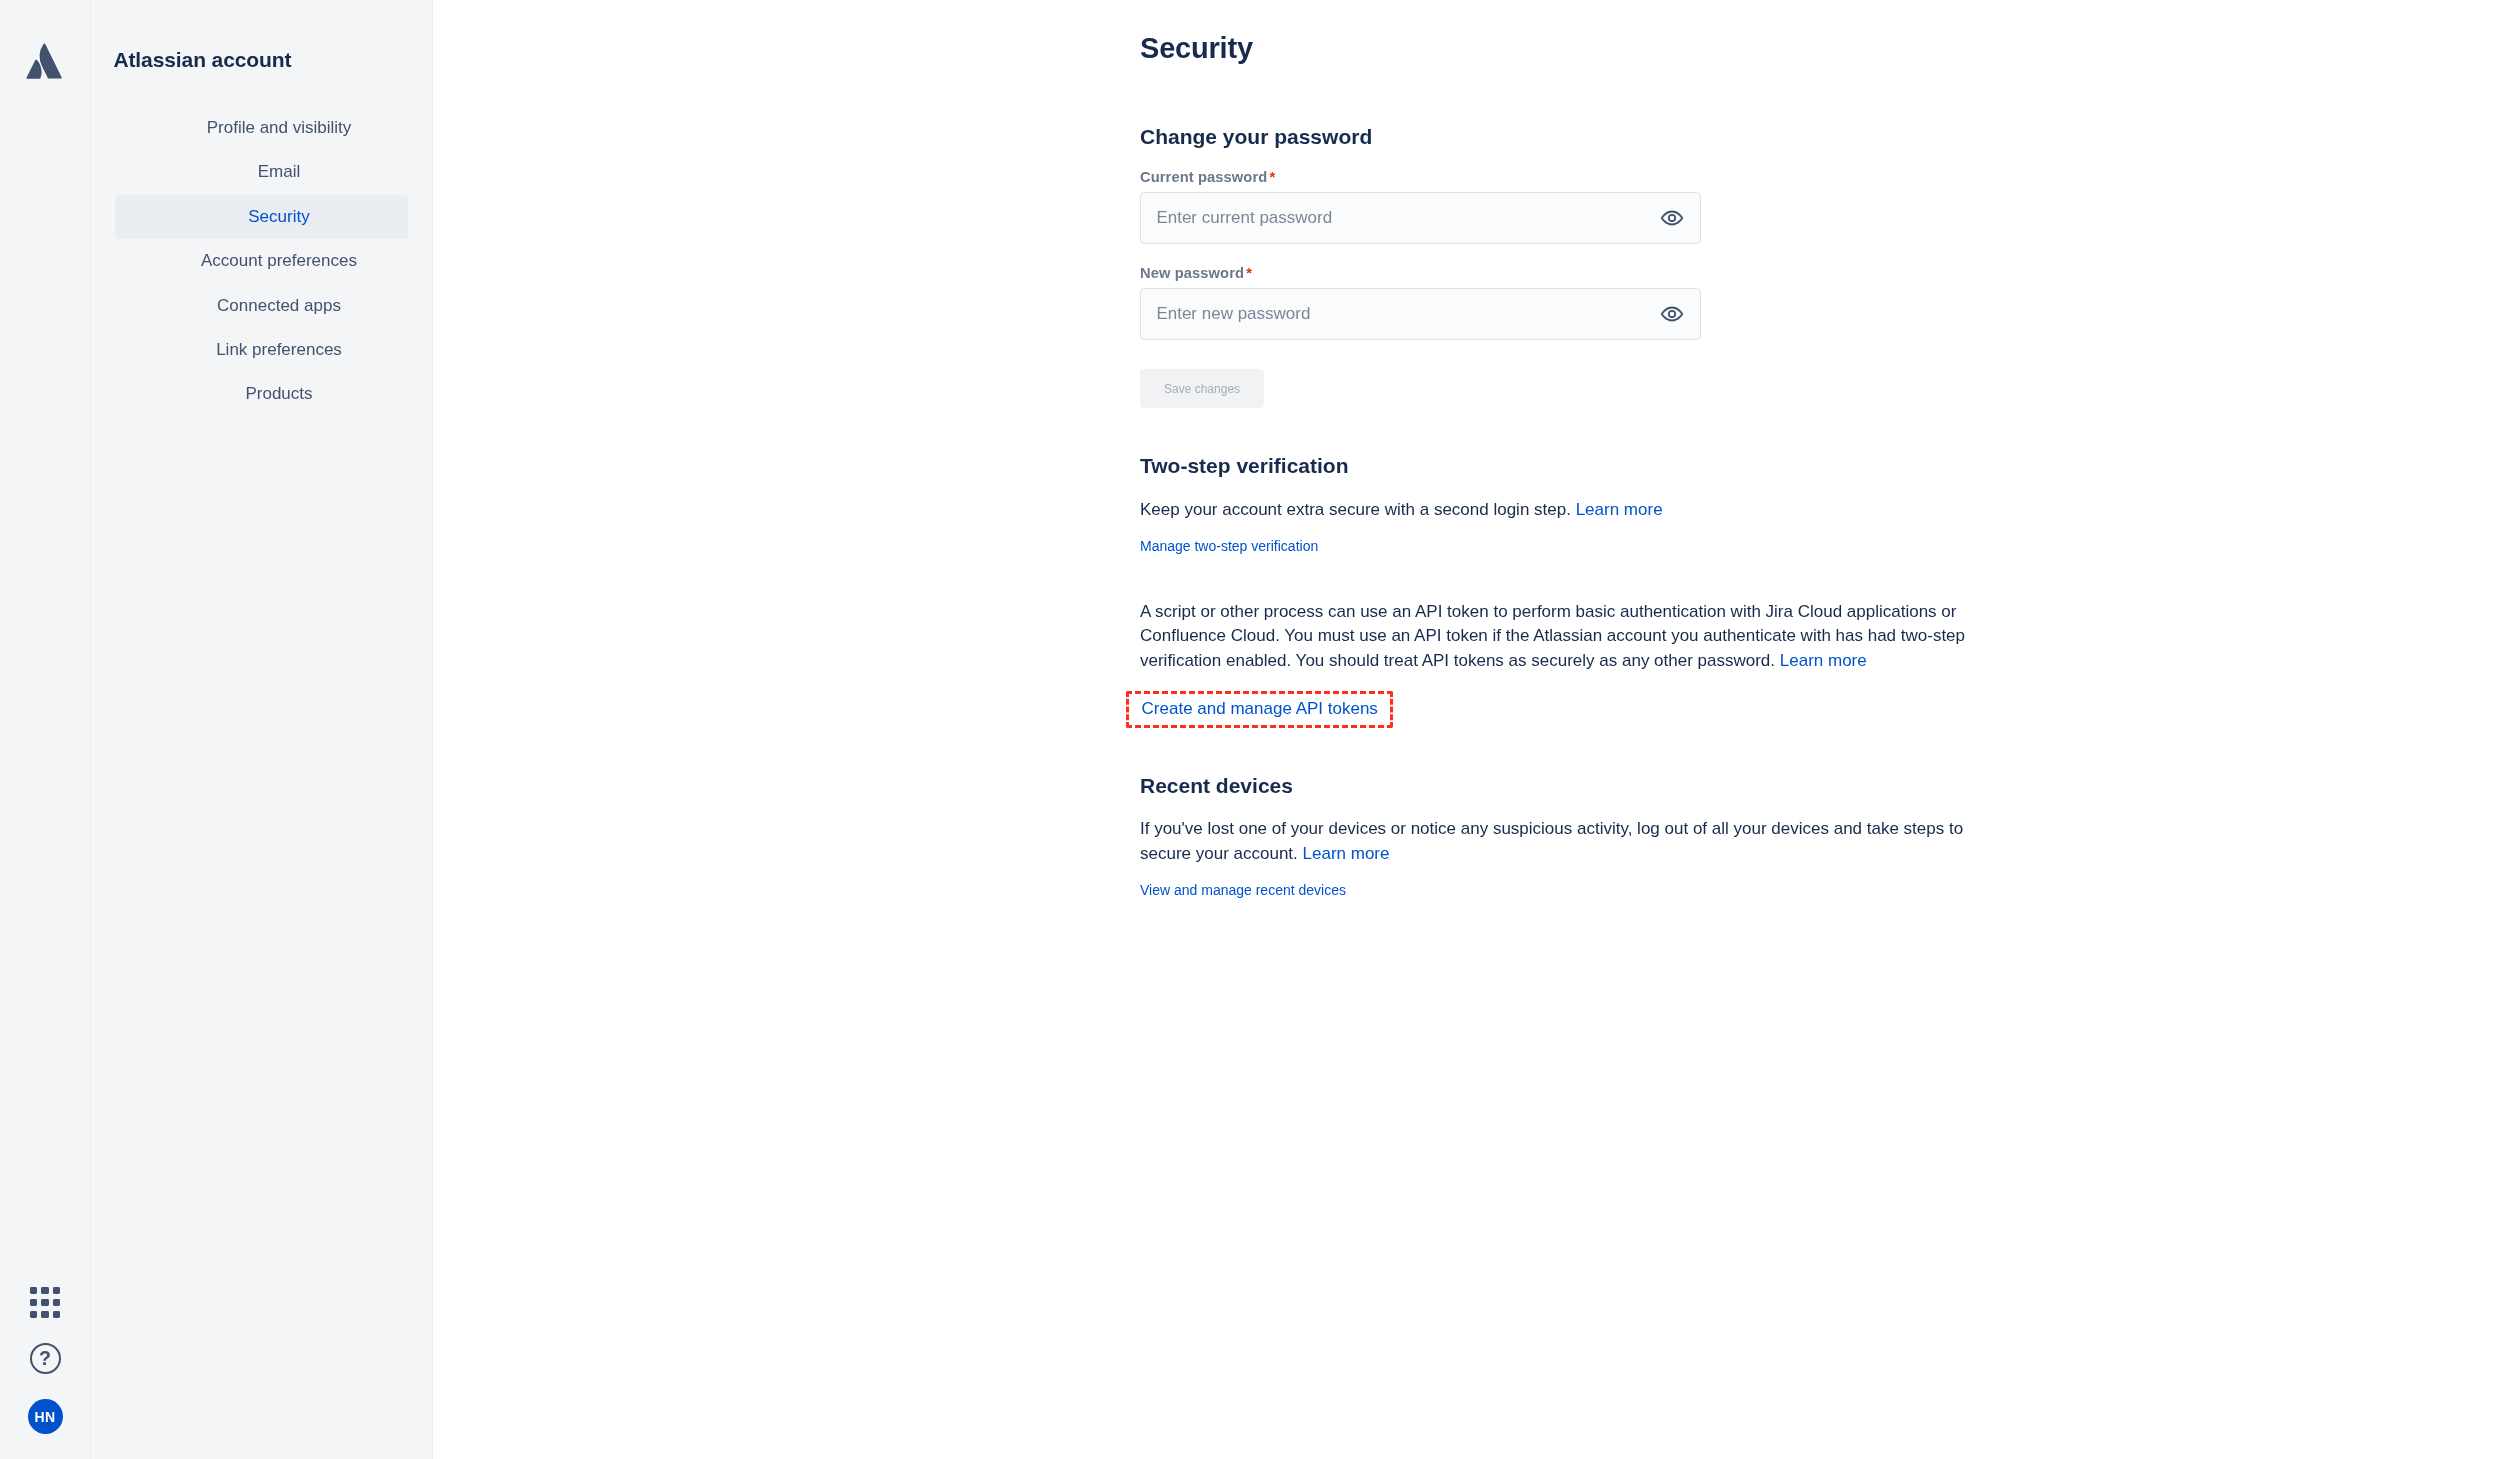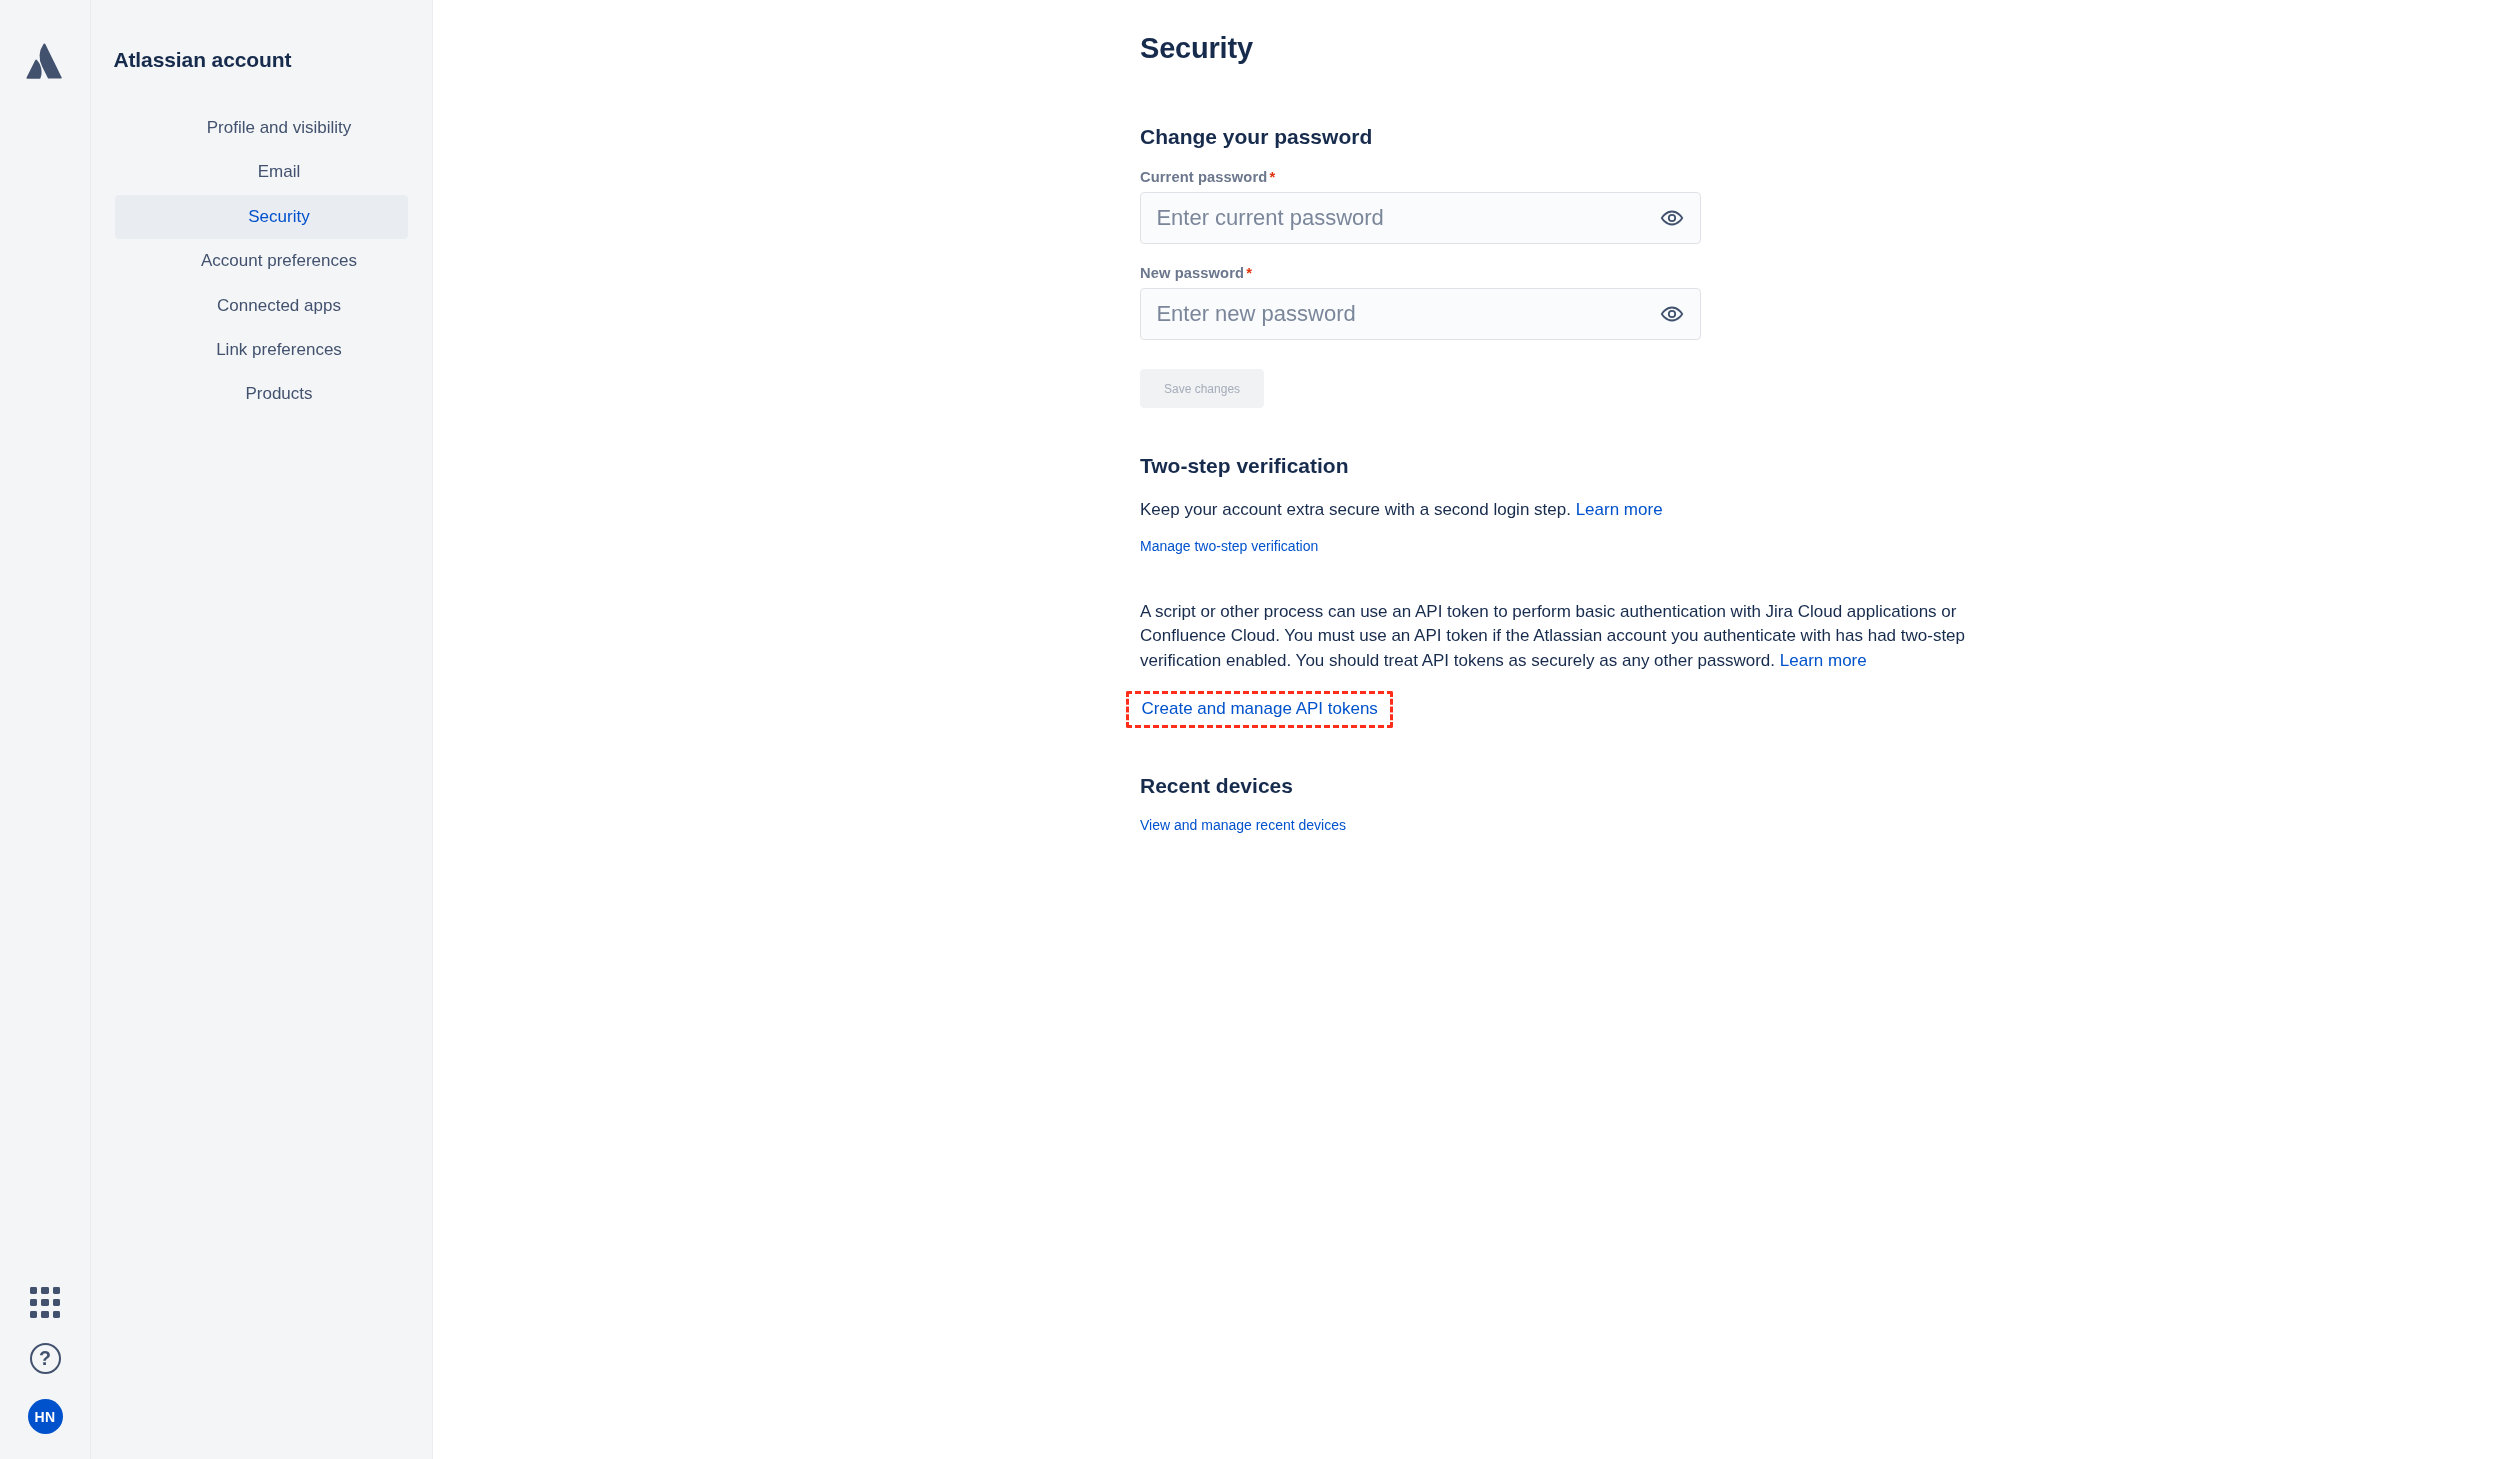--- a/index.html
+++ b/index.html
@@ -161,21 +161,21 @@
     width: 561px;
     margin-bottom: 21px;
   }
   .text-input {
     width: 561px;
     height: 52px;
     box-sizing: border-box;
     border: 1.4px solid #dfe1e6;
     border-radius: 4.2px;
     background: #fafbfc;
-    font-size: 22px;
+    font-size: 17px;
     color: #7a869a;
     padding: 0 49px 0 15.4px;
     font-family: "Liberation Sans", sans-serif;
     outline: none;
   }
   .text-input::placeholder { color: #7a869a; }
   .eye-btn {
     position: absolute;
     right: 15.4px;
     top: 50%;
@@ -320,20 +320,24 @@
           <span>A script or other process can use an API token to perform basic authentication with Jira Cloud applications or Confluence Cloud. You must use an API token if the Atlassian account you authenticate with has had two-step verification enabled. You should treat API tokens as securely as any other password.</span>
           <a class="link">Learn more</a>
         </p>
         <div class="highlight-box">
           <a class="link">Create and manage API tokens</a>
         </div>
       </section>
 
       <section class="block">
         <h2 class="section-title">Recent devices</h2>
+        <p class="body-text">
+          <span>If you've lost one of your devices or notice any suspicious activity, log out of all your devices and take steps to secure your account.</span>
+          <a class="link">Learn more</a>
+        </p>
         <div class="link-row">
           <a class="link">View and manage recent devices</a>
         </div>
       </section>
 
     </div>
   </div>
 
 </div>
 

